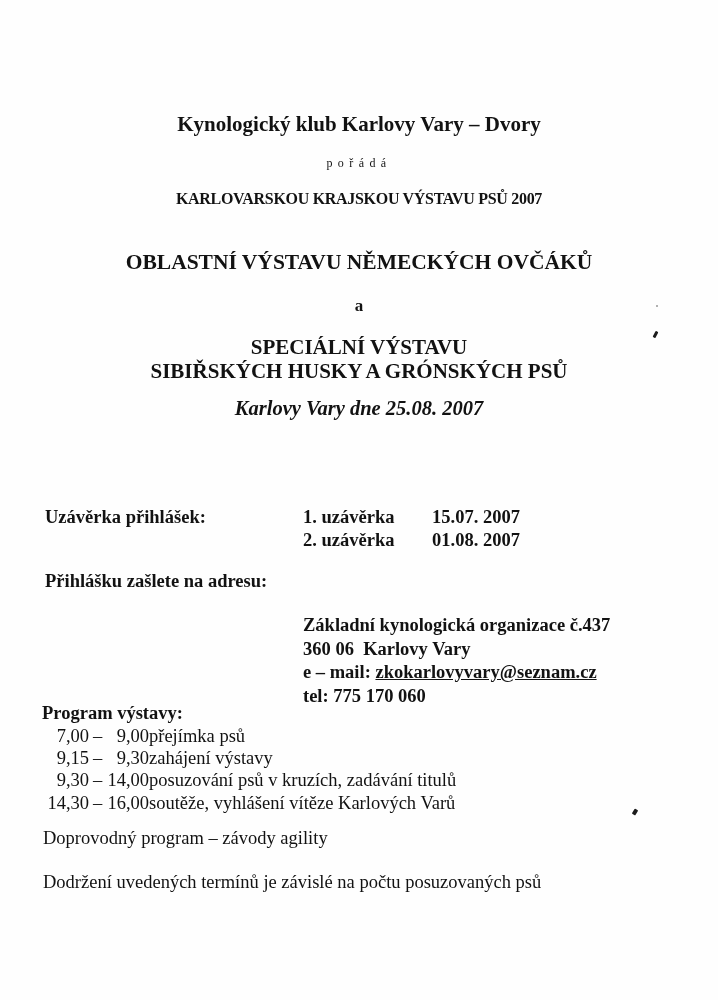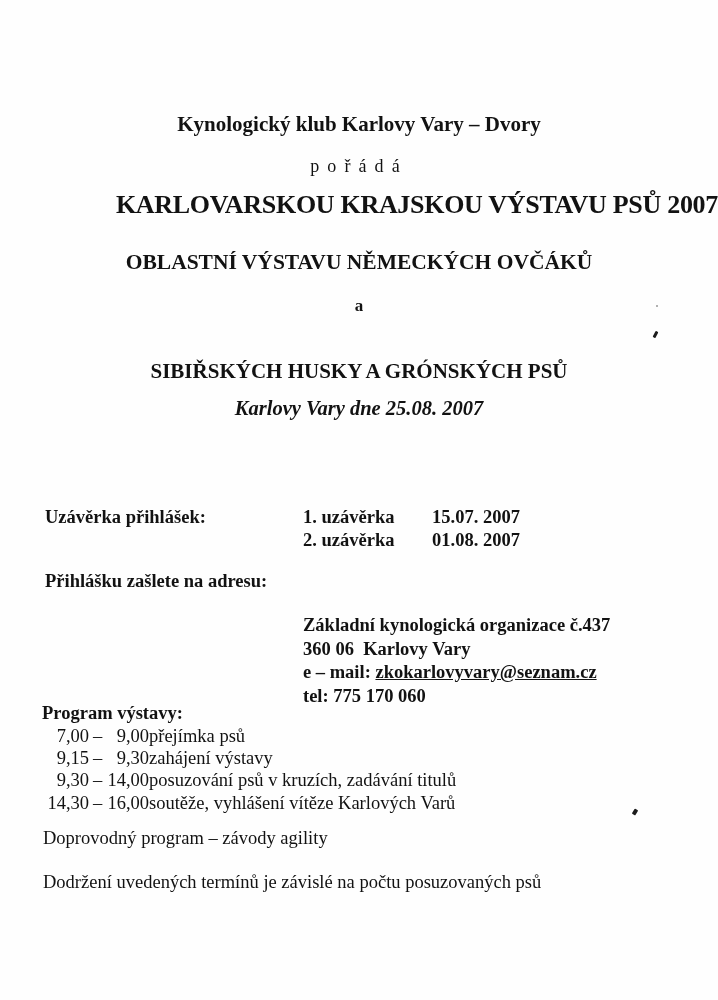--- a/index.html
+++ b/index.html
@@ -15,22 +15,22 @@
     color: #121212;
     font-family: "Liberation Serif", "DejaVu Serif", serif;
     overflow: hidden;
   }
   .abs { position: absolute; }
   .center { left: 0; right: 0; text-align: center; }
   .bold { font-weight: bold; }
   .pre { white-space: pre-wrap; }
 
   .h-club      { top: 112px; font-size: 21px; font-weight: bold; }
-  .h-organizes { top: 156px; font-size: 18px; letter-spacing: 0.45em; }
-  .h-event1    { top: 190px; font-size: 26px; font-weight: bold; letter-spacing: -0.3px; text-align: right; }
+  .h-organizes { top: 156px; font-size: 12px; letter-spacing: 0.45em; }
+  .h-event1    { top: 190px; font-size: 16px; font-weight: bold; letter-spacing: -0.3px; }
   .h-sub1      { top: 217px; font-size: 19px; }
   .h-event2    { top: 250px; font-size: 21.5px; font-weight: bold; }
   .h-conj      { top: 296px; font-size: 17px; font-weight: bold; }
   .h-event3a   { top: 335px; font-size: 21px; font-weight: bold; }
   .h-event3b   { top: 359px; font-size: 21px; font-weight: bold; }
   .h-date      { top: 397px; font-size: 20.5px; font-weight: bold; font-style: italic; }
   .h-venue     { top: 440px; font-size: 19px; }
 
   .body-text { font-size: 18.5px; line-height: 23px; }
 
@@ -65,20 +65,21 @@
 </head>
 <body>
 
 <div class="page">
 
   <div class="abs center h-club">Kynologický klub Karlovy Vary – Dvory</div>
   <div class="abs center h-organizes">pořádá</div>
   <div class="abs center h-event1">KARLOVARSKOU KRAJSKOU VÝSTAVU PSŮ 2007</div>
   <div class="abs center h-event2">OBLASTNÍ VÝSTAVU NĚMECKÝCH OVČÁKŮ</div>
   <div class="abs center h-conj">a</div>
+  <div class="abs center h-event3a">SPECIÁLNÍ VÝSTAVU</div>
   <div class="abs center h-event3b">SIBIŘSKÝCH HUSKY A GRÓNSKÝCH PSŮ</div>
   <div class="abs center h-date">Karlovy Vary dne 25.08. 2007</div>
 
   <div class="abs body-text bold col-label dl-row1">Uzávěrka přihlášek:</div>
   <div class="abs body-text bold col-mid dl-row1">1. uzávěrka</div>
   <div class="abs body-text bold col-date dl-row1">15.07. 2007</div>
   <div class="abs body-text bold col-mid dl-row2">2. uzávěrka</div>
   <div class="abs body-text bold col-date dl-row2">01.08. 2007</div>
 
   <div class="abs body-text bold col-label addr-label">Přihlášku zašlete na adresu:</div>

